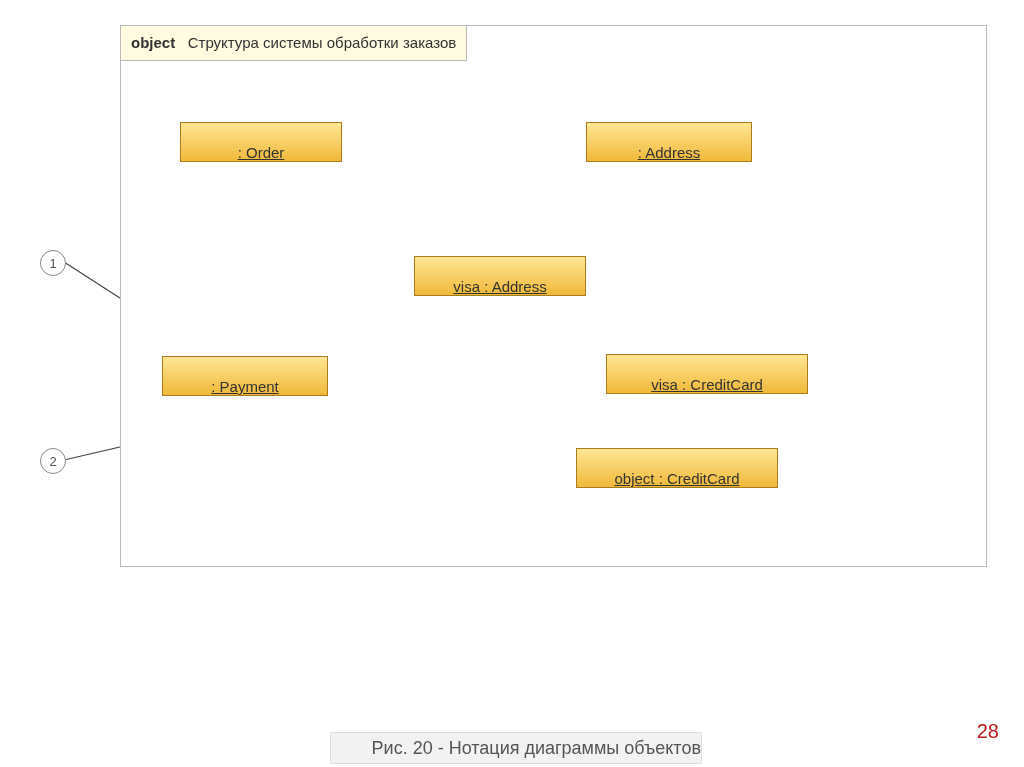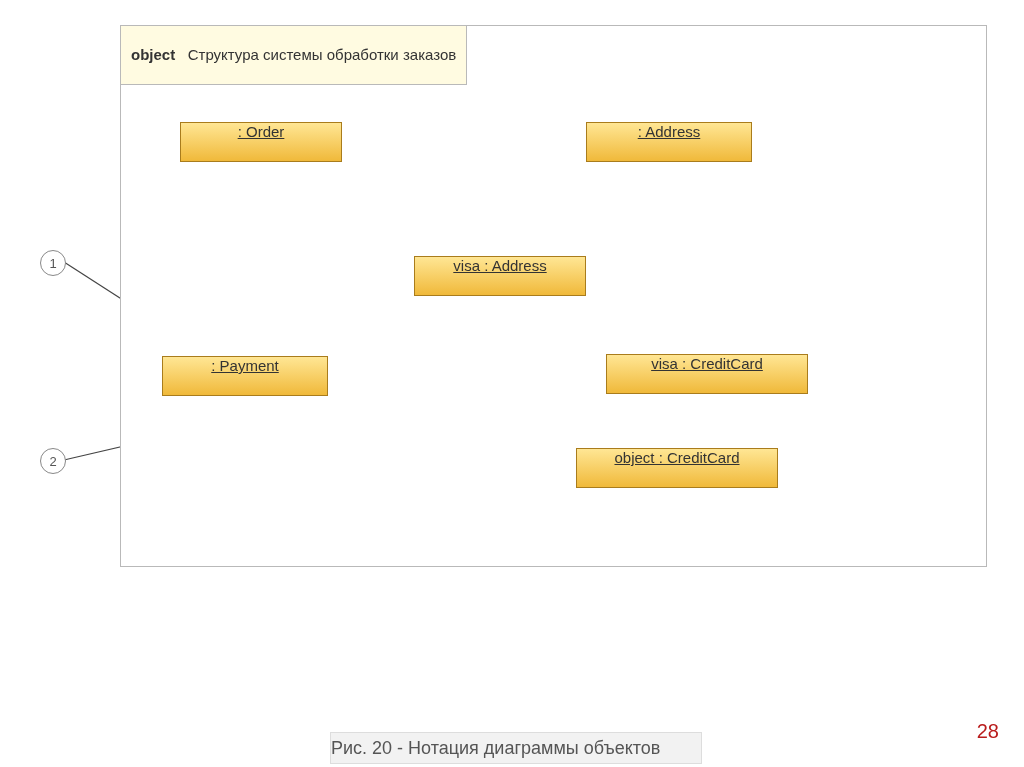--- a/index.html
+++ b/index.html
@@ -21,33 +21,33 @@
     height: 540px;
     border: 1px solid #b9b9b9;
     background: #fff;
   }
   .frame-label {
     position: absolute;
     left: -1px;
     top: -1px;
     height: 26px;
     line-height: 26px;
-    padding: 16px 10px;
+    padding: 4px 10px;
     background: #FFFBE1;
     border: 1px solid #b9b9b9;
     white-space: nowrap;
   }
   .frame-label b { font-weight: bold; }
   .obj {
     position: absolute;
     background: linear-gradient(#FFE694, #F0B93A);
     border: 1px solid #A97C1C;
     height: 38px;
     display: flex;
-    align-items: flex-start;
+    align-items: flex-end;
     justify-content: center;
     text-align: center;
   }
   .obj .txt {
     text-decoration: underline;
     font-size: 15px;
     color: #333;
     padding: 0 4px;
     white-space: nowrap;
   }
@@ -82,21 +82,21 @@
   .caption {
     position: absolute;
     left: 330px;
     top: 732px;
     width: 370px;
     height: 30px;
     background: #F2F2F2;
     border: 1px solid #ddd;
     display: flex;
     align-items: center;
-    justify-content: flex-start;
+    justify-content: flex-end;
     font-size: 18px;
     color: #555;
   }
   .page-num {
     position: absolute;
     right: 25px;
     top: 720px;
     color: #b91c1c;
     font-size: 20px;
   }

